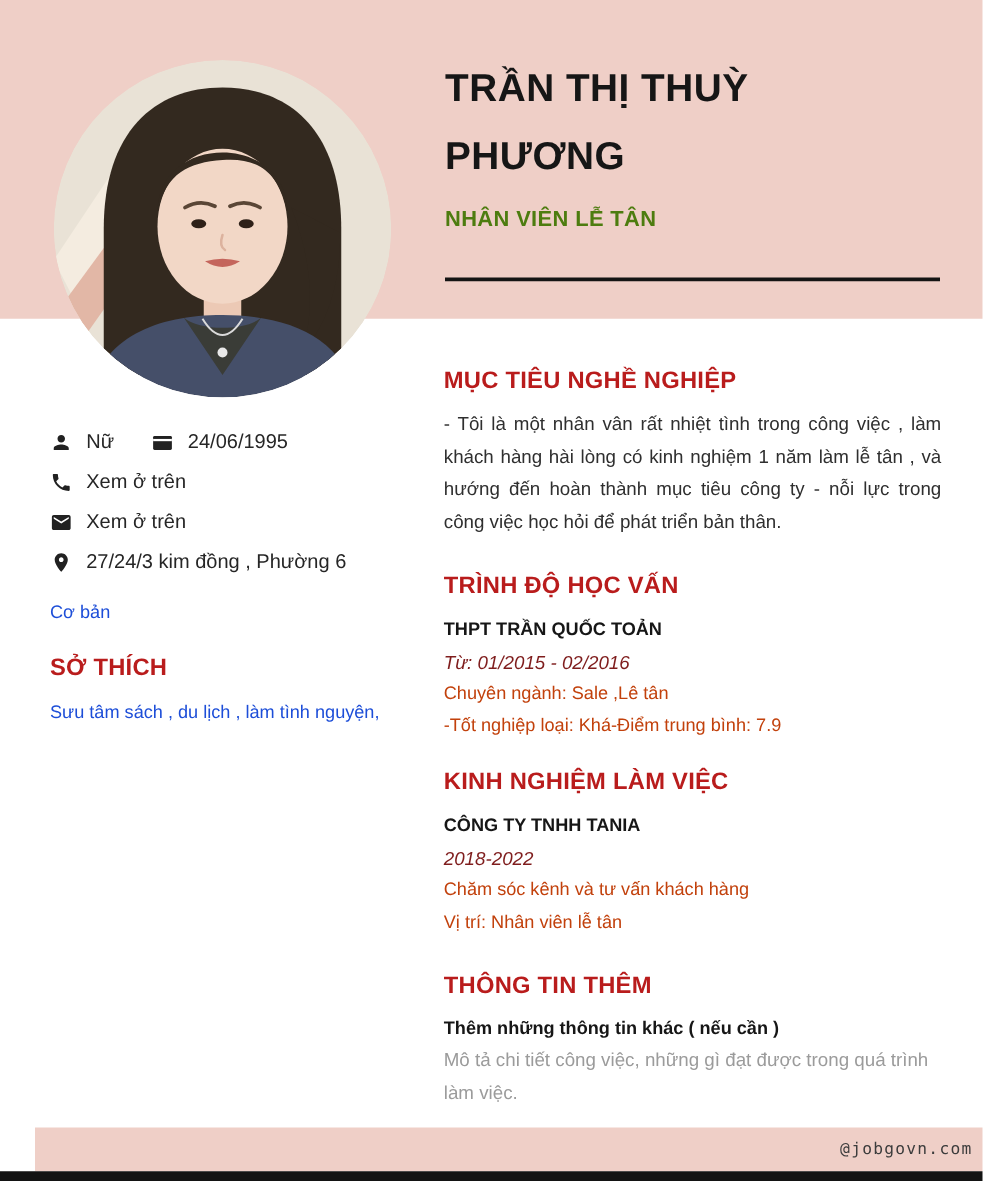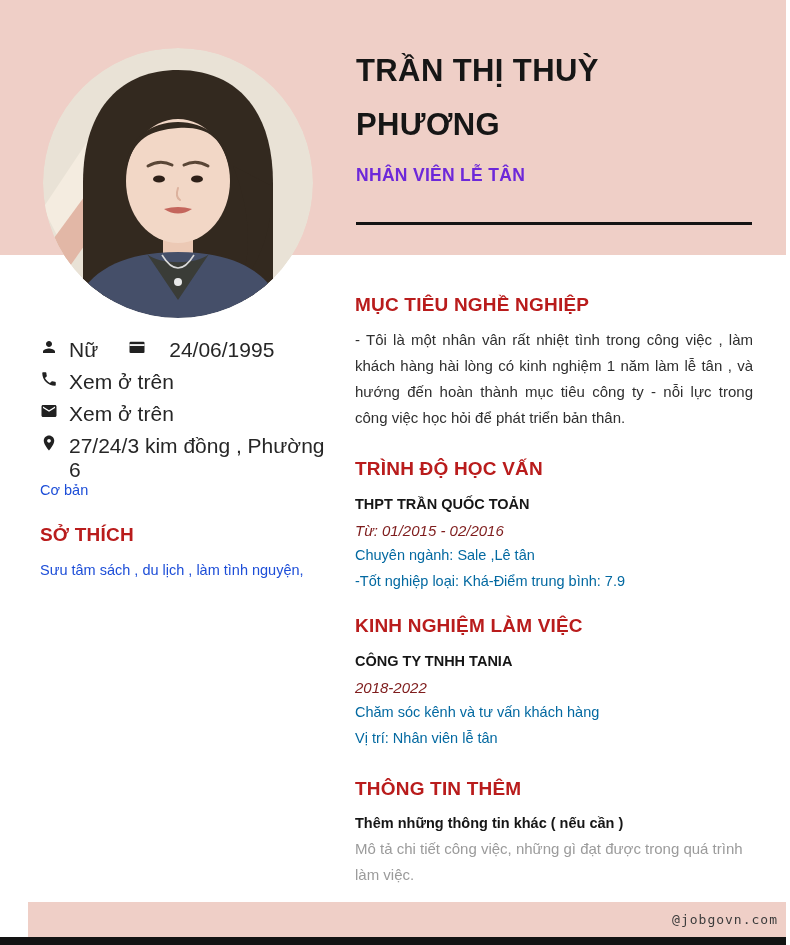--- a/index.html
+++ b/index.html
@@ -9,44 +9,44 @@
     font-family:"Liberation Sans", sans-serif; overflow:hidden;
   }
   .header-band { position:absolute; left:0; top:0; width:790px; height:255px; }
   .photo-wrap {
     position:absolute; left:43px; top:48px; width:270px; height:270px;
     border-radius:50%; overflow:hidden;
   }
   .photo-wrap svg { display:block; }
   .name-block { position:absolute; left:356px; top:44px; width:380px; }
   .name { font-size:31px; font-weight:700; color:#161616; line-height:54px; letter-spacing:0.4px; }
-  .job-title { margin-top:12px; font-size:17.5px; font-weight:700; color:#6d28d9; letter-spacing:0.3px; line-height:22px; }
+  .job-title { margin-top:12px; font-size:17.5px; font-weight:700; color:#4d7c0f; letter-spacing:0.3px; line-height:22px; }
   .divider { position:absolute; left:356px; top:222px; width:396px; height:3px; }
 
   .left-col { position:absolute; left:40px; top:338px; width:300px; }
-  .contact-row { display:flex; height:32px; font-size:21px; color:#262626; }
+  .contact-row { display:flex; align-items:center; height:32px; font-size:16px; color:#262626; }
   .contact-row .ic { width:18px; height:18px; margin-right:11px; flex:0 0 18px; display:flex; align-items:center; }
   .contact-row .ic svg { width:18px; height:18px; display:block; }
   .pair { display:flex; }
-  .pair .cell-2 { margin-left:30px;gap:12px; }
+  .pair .cell-2 { margin-left:30px; }
 
   .sec-h { font-size:19px; font-weight:700; color:#b91c1c; line-height:22px; letter-spacing:0.2px; }
   .left-col .sec-h { margin-top:24px; }
   .left-body { margin-top:14px; font-size:14.5px; color:#1d4ed8; line-height:20px; }
 
   .right-col { position:absolute; left:355px; top:295px; width:398px; }
   .right-col .sec-h { line-height:20px; }
   .para {
     margin-top:12px; font-size:15px; color:#2f2f2f; line-height:26px; text-align:justify;
   }
   .sec-gap { margin-top:28px; }
   .sec-gap-sm { margin-top:22px; }
   .sub-bold { margin-top:13px; font-size:14.5px; font-weight:700; color:#161616; line-height:25.5px; }
   .sub-italic { font-style:italic; font-size:15px; color:#7f1d1d; line-height:25.5px; }
-  .sub-line { font-size:14.5px; color:#0369a1; line-height:25.5px; }
+  .sub-line { font-size:14.5px; color:#c2410c; line-height:25.5px; }
   .muted { margin-top:2px; font-size:15px; line-height:26px; }
 
   .footer-strip {
     position:absolute; left:0; top:902px; width:790px; height:35px;
     display:flex; align-items:center; justify-content:flex-end; padding-right:40px;margin-left:28px;
   }
   .footer-strip .wm { font-family:"DejaVu Sans Mono", monospace; font-size:13px; color:#3c3c3c; letter-spacing:1px; }
   .footer-bar { position:absolute; left:0; top:937px; width:790px; height:8px; }
 </style>
 </head>

